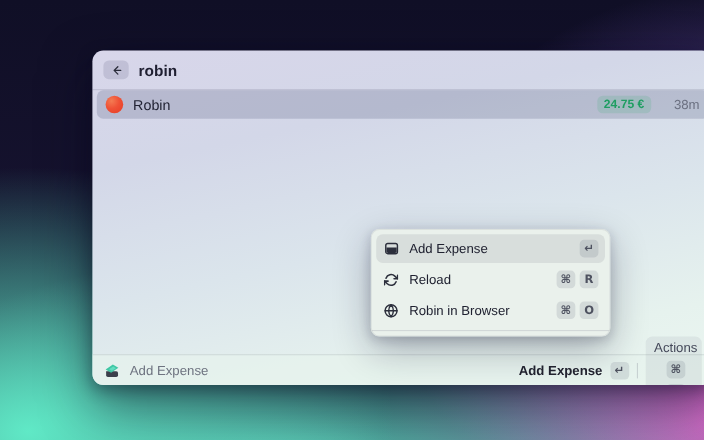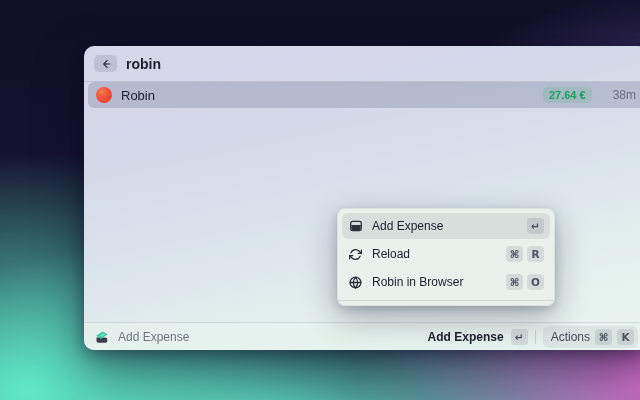--- a/index.html
+++ b/index.html
@@ -72,20 +72,21 @@
     min-width: 17px; height: 16px; padding: 0 3px; border-radius: 4px;
     background: rgba(50,55,80,0.12); color: #4e5260;
     font-family: "DejaVu Sans", sans-serif; font-size: 10.5px; font-weight: 600;
     display: inline-flex; align-items: center; justify-content: center;
   }
   .v-divider { width: 1px; height: 14px; background: rgba(40,40,70,0.16); }
   .actions-group {
     display: flex; align-items: center; gap: 5px;
     background: rgba(50,55,80,0.07); border-radius: 6px; padding: 3px 4px 3px 8px;
     cursor: pointer;
+    flex-direction: column;
   }
   .actions-label { font-size: 12px; font-weight: 500; color: #45495a; }
 
   
   .popup {
     position: absolute; left: 253px; top: 162px; width: 218px;
     background: rgba(234,241,236,0.98); border-radius: 8px;
     border: 1px solid rgba(40,40,70,0.08);
     box-shadow: 0 12px 34px rgba(15,18,45,0.30), 0 3px 10px rgba(15,18,45,0.18);
     padding: 4px; z-index: 5;
@@ -123,21 +124,21 @@
         </svg>
       </div>
       <div class="win-title">robin</div>
     </div>
 
     <div class="win-body">
 
       <div class="friend-row">
         <span class="avatar"></span>
         <span class="friend-name">Robin</span>
-        <span class="amount-badge">27.64 €</span>
+        <span class="amount-badge">24.75 €</span>
         <span class="friend-time">38m</span>
       </div>
     </div>
 
     <div class="win-footer">
       <svg width="16" height="16" viewBox="0 0 16 16">
         <path d="M2.5 8.5 h9.2 a1.6 1.6 0 0 1 1.6 1.6 v2 a1.6 1.6 0 0 1 -1.6 1.6 H4.1 a1.6 1.6 0 0 1 -1.6 -1.6 z" fill="#3b3f4b"></path>
         <polygon points="2,6.8 8.6,2.4 13.6,5.4 7,9.8" fill="#3fc7a4"></polygon>
         <polygon points="5.2,6.6 8.9,4.2 11.4,5.7 7.7,8.1" fill="#63dcc0"></polygon>
       </svg>

